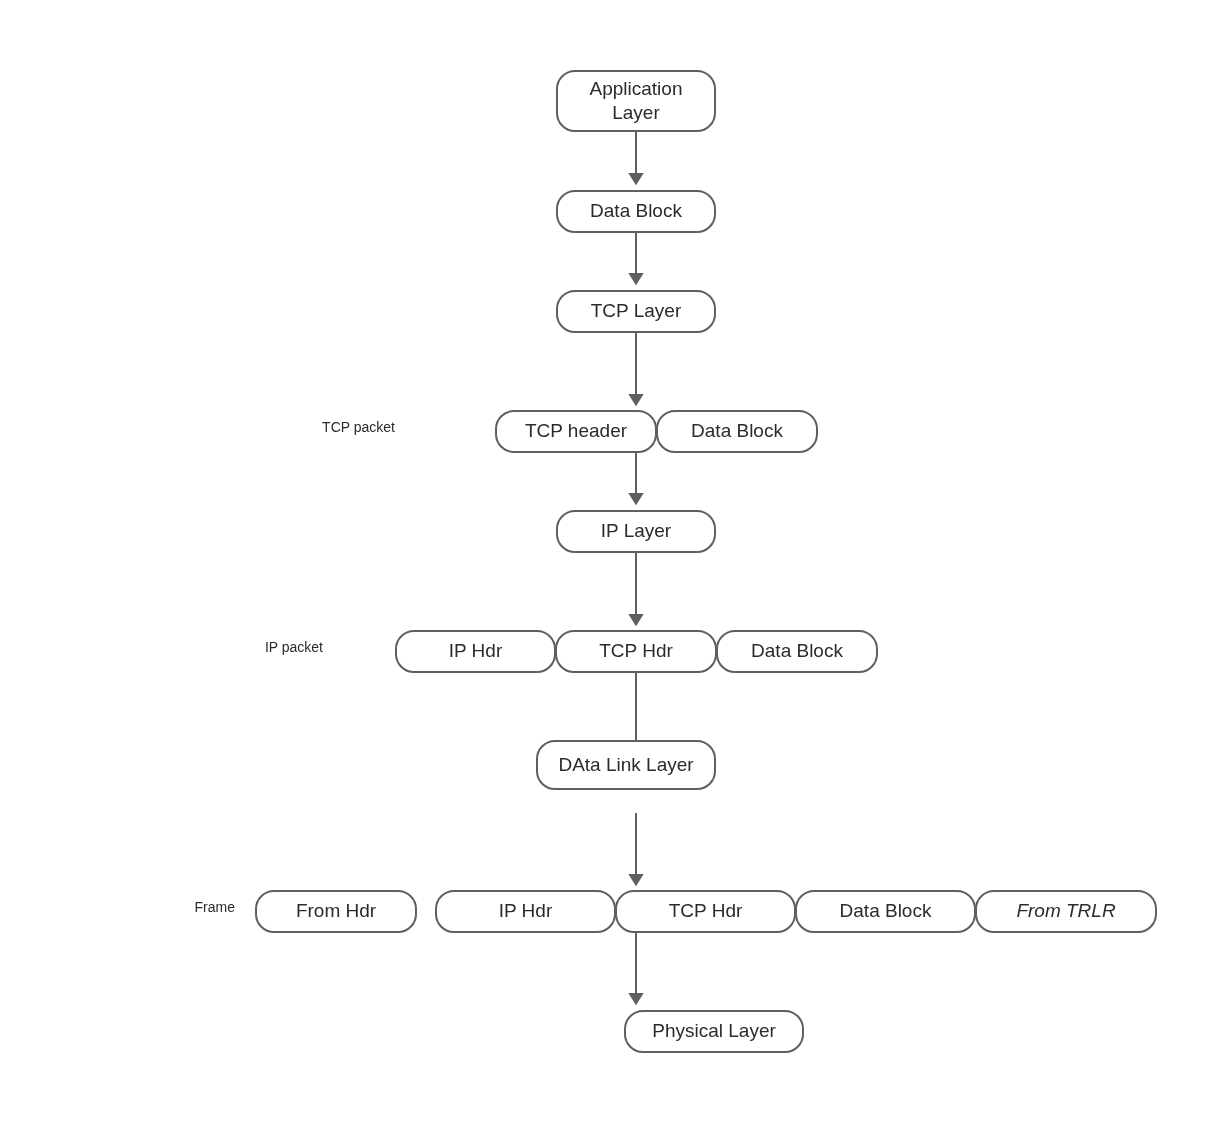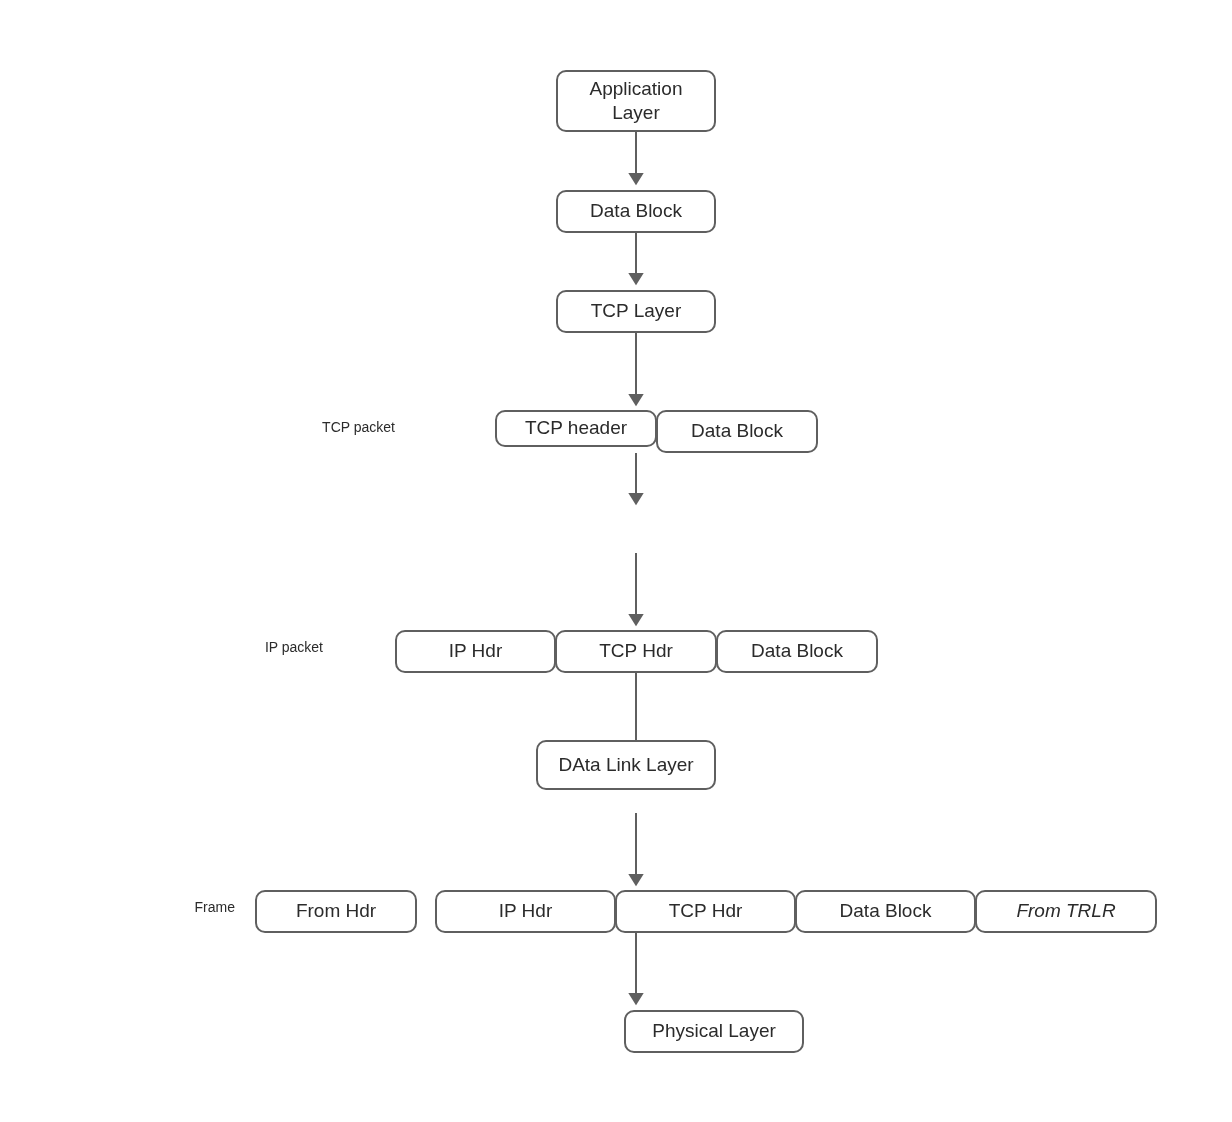--- a/index.html
+++ b/index.html
@@ -20,21 +20,21 @@
     position: absolute;
     inset: 0;
   }
 
   
   .node {
     position: absolute;
     box-sizing: border-box;
     background: #ffffff;
     border: 2px solid #5f5f5f;
-    border-radius: 10px;
+    border-radius: 19px;
     display: flex;
     align-items: center;
     justify-content: center;
     text-align: center;
     font-size: 19px;
     line-height: 1.28;
     color: #2b2b2b;
     white-space: pre-line;
     z-index: 3;
   }
@@ -83,32 +83,33 @@
     </g>
   </svg>
 
   <div class="node" style="left:556px; top:70px; width:160px; height:62px;">Application
 Layer</div>
 
   <div class="node" style="left:556px; top:190px; width:160px; height:43px;">Data Block</div>
 
   <div class="node" style="left:556px; top:290px; width:160px; height:43px;">TCP Layer</div>
 
+  <div class="node" style="left:556px; top:510px; width:160px; height:43px;">IP Layer</div>
 
   <div class="node" style="left:536px; top:740px; width:180px; height:50px;">DAta Link Layer</div>
 
   <div class="node" style="left:596px; top:1010px; width:180px; height:43px;margin-left:28px;">Physical Layer</div>
 
   <div class="row-label" style="left:122px; top:419px; width:273px;">TCP packet</div>
 
   <div class="row-label" style="left:50px; top:639px; width:273px;">IP packet</div>
 
   <div class="row-label" style="left:-65px; top:899px; width:300px;">Frame</div>
 
-  <div class="node" style="left:495px; top:410px; width:162px; height:37px;">TCP header</div>
+  <div class="node" style="left:495px; top:410px; width:162px; height:43px;">TCP header</div>
   <div class="node" style="left:656px; top:410px; width:162px; height:43px;">Data Block</div>
 
   <div class="node" style="left:395px; top:630px; width:161px; height:43px;">IP Hdr</div>
   <div class="node" style="left:555px; top:630px; width:162px; height:43px;">TCP Hdr</div>
   <div class="node" style="left:716px; top:630px; width:162px; height:43px;">Data Block</div>
 
   <div class="node" style="left:255px; top:890px; width:162px; height:43px;">From Hdr</div>
   <div class="node" style="left:435px; top:890px; width:181px; height:43px;">IP Hdr</div>
   <div class="node" style="left:615px; top:890px; width:181px; height:43px;">TCP Hdr</div>
   <div class="node" style="left:795px; top:890px; width:181px; height:43px;">Data Block</div>

